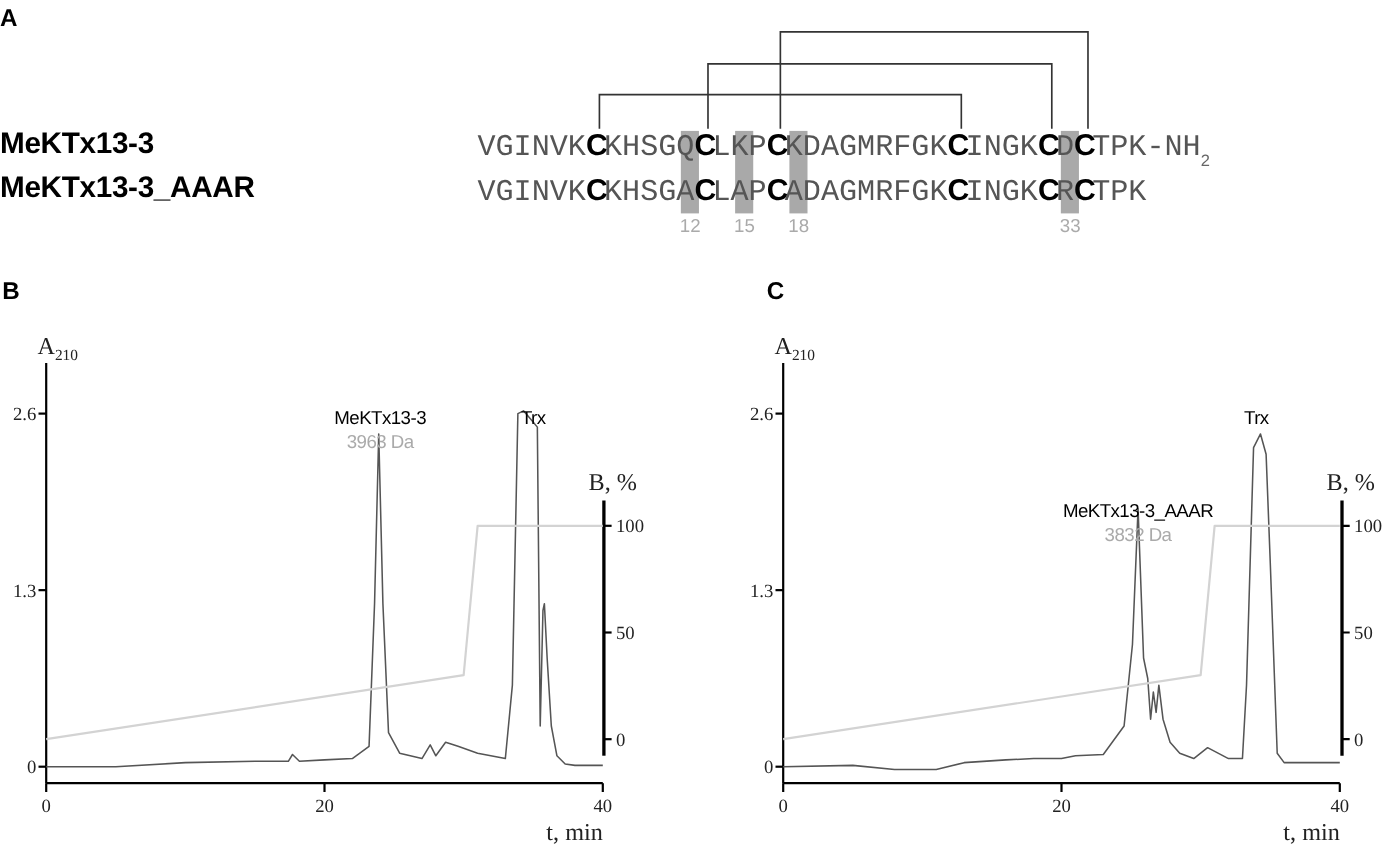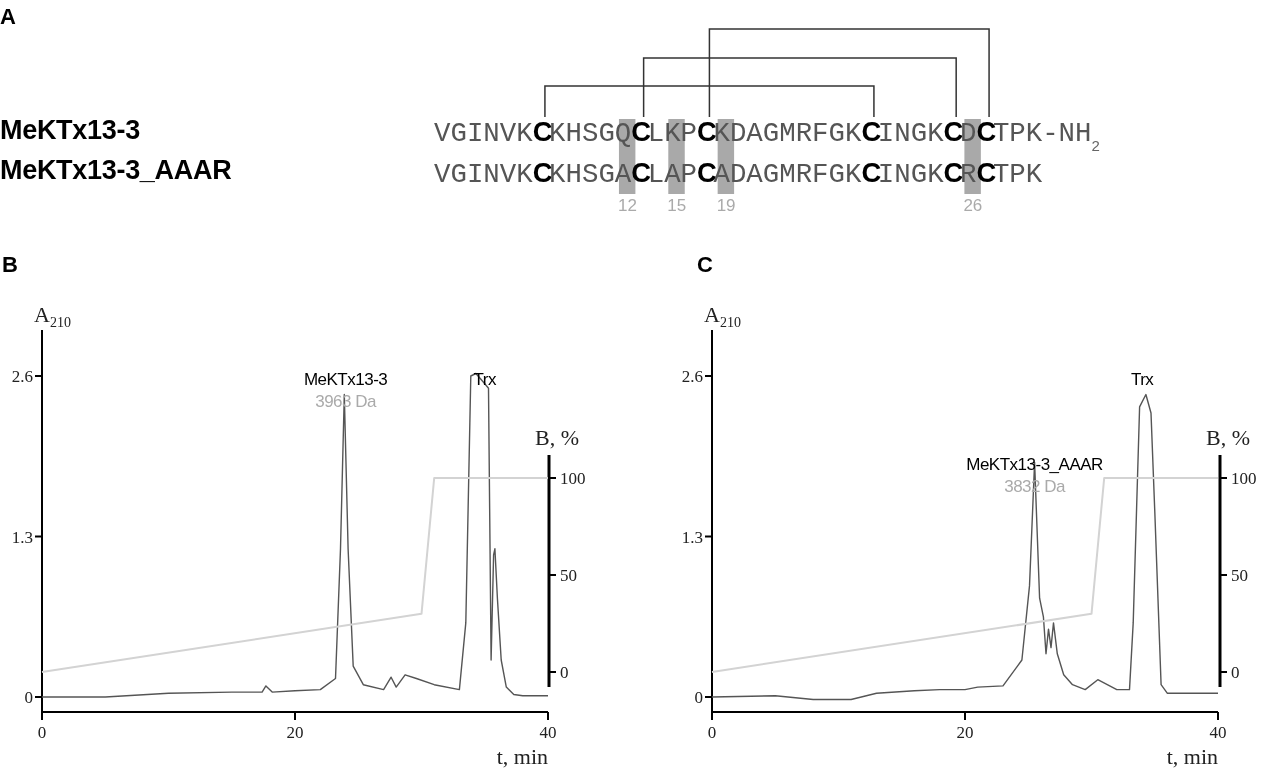--- a/index.html
+++ b/index.html
@@ -35,22 +35,22 @@
       <path d="M643.625,117 V58 H956.175 V117"></path>
       <path d="M709.425,117 V29 H989.0749999999999 V117"></path>
     </g>
 </svg>
 
 <div class="seq-row" id="seq0" style="top:116px;"><span class="res">V</span><span class="res">G</span><span class="res">I</span><span class="res">N</span><span class="res">V</span><span class="res">K</span><span class="res cys">C</span><span class="res">K</span><span class="res">H</span><span class="res">S</span><span class="res">G</span><span class="res">Q</span><span class="res cys">C</span><span class="res">L</span><span class="res">K</span><span class="res">P</span><span class="res cys">C</span><span class="res">K</span><span class="res">D</span><span class="res">A</span><span class="res">G</span><span class="res">M</span><span class="res">R</span><span class="res">F</span><span class="res">G</span><span class="res">K</span><span class="res cys">C</span><span class="res">I</span><span class="res">N</span><span class="res">G</span><span class="res">K</span><span class="res cys">C</span><span class="res">D</span><span class="res cys">C</span><span class="res">T</span><span class="res">P</span><span class="res">K</span><span>-NH</span><span style="font-size: 15px; position: relative; top: 10px; font-family: &quot;Liberation Sans&quot;, sans-serif; color: rgb(102, 102, 102);">2</span></div>
 <div class="seq-row" id="seq1" style="top:157px;"><span class="res">V</span><span class="res">G</span><span class="res">I</span><span class="res">N</span><span class="res">V</span><span class="res">K</span><span class="res cys">C</span><span class="res">K</span><span class="res">H</span><span class="res">S</span><span class="res">G</span><span class="res">A</span><span class="res cys">C</span><span class="res">L</span><span class="res">A</span><span class="res">P</span><span class="res cys">C</span><span class="res">A</span><span class="res">D</span><span class="res">A</span><span class="res">G</span><span class="res">M</span><span class="res">R</span><span class="res">F</span><span class="res">G</span><span class="res">K</span><span class="res cys">C</span><span class="res">I</span><span class="res">N</span><span class="res">G</span><span class="res">K</span><span class="res cys">C</span><span class="res">R</span><span class="res cys">C</span><span class="res">T</span><span class="res">P</span><span class="res">K</span></div>
 <div id="posnums">
     <div class="posnum" style="left: 617.95px; top: 196px;">12</div>
     <div class="posnum" style="left: 667.3px; top: 196px;">15</div>
-    <div class="posnum" style="left: 716.65px; top: 196px;">19</div>
-    <div class="posnum" style="left: 963.4px; top: 196px;">26</div>
+    <div class="posnum" style="left: 716.65px; top: 196px;">18</div>
+    <div class="posnum" style="left: 963.4px; top: 196px;">33</div>
   </div>
 
 <svg class="chart" id="chartB" width="1263" height="771">
     <g>
       <line x1="42" y1="330" x2="42" y2="712" stroke="#000" stroke-width="2"></line>
       <line x1="35" y1="697" x2="42" y2="697" stroke="#000" stroke-width="2"></line>
       <text x="33" y="703" text-anchor="end" font-size="17" fill="#222">0</text>
       <line x1="35" y1="536.5" x2="42" y2="536.5" stroke="#000" stroke-width="2"></line>
       <text x="33" y="542.5" text-anchor="end" font-size="17" fill="#222">1.3</text>
       <line x1="35" y1="376" x2="42" y2="376" stroke="#000" stroke-width="2"></line>

